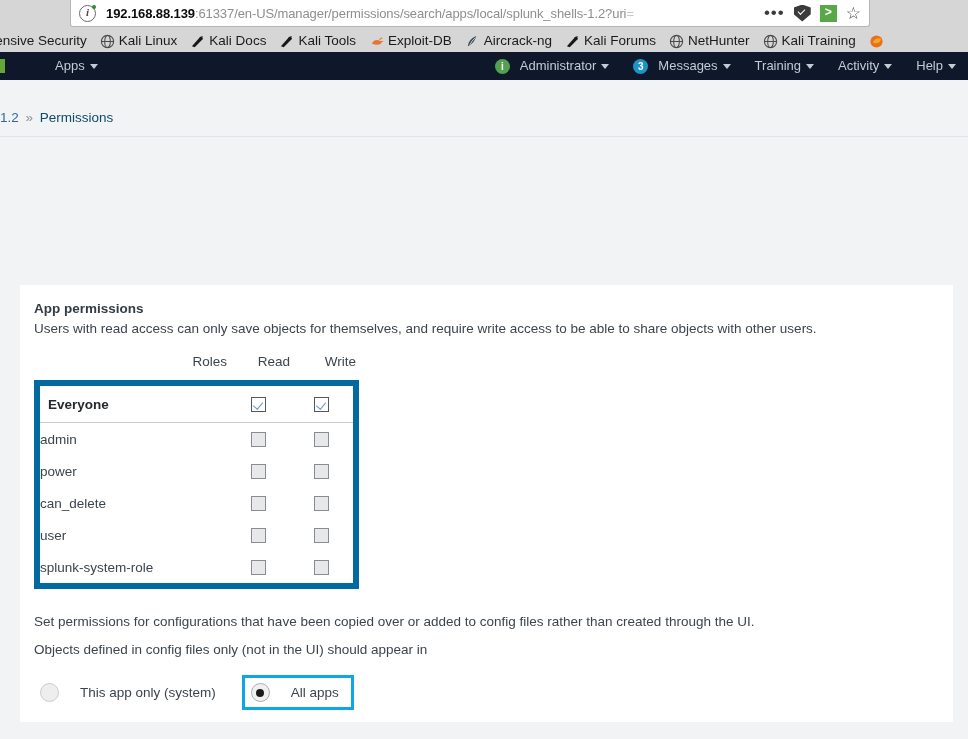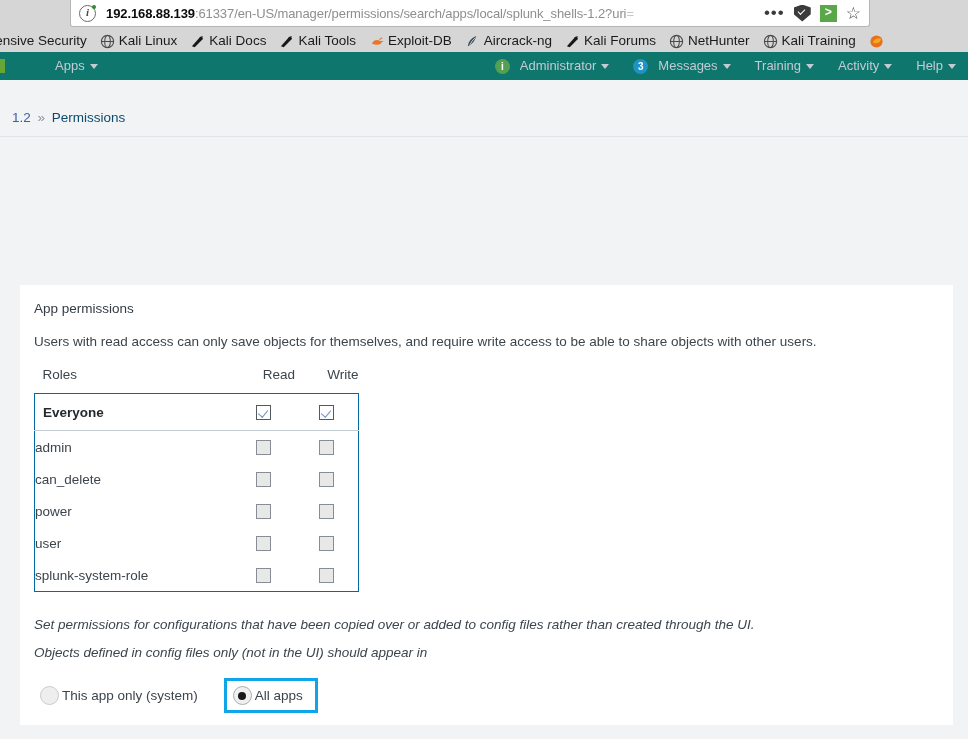--- a/index.html
+++ b/index.html
@@ -132,21 +132,21 @@
     flex: 0 0 auto;
   }
   .bm:first-child { margin-left: -12px; }
   .bm-label { line-height: 14px; }
   .ico { width: 15px; height: 15px; flex: 0 0 auto; display:block; }
 
   
   .splunk-nav {
     position: relative;
     height: 28px;
-    background: #0f766e;
+    background: #0f172a;
     display: flex;
     align-items: center;
     color: #c3cbd4;
     font-size: 13px;
     overflow: hidden;
   }
   .logo-sliver {
     width: 5px; height: 14px;
     background: #65a637;
     flex: 0 0 auto;
@@ -194,63 +194,63 @@
     height: 659px;
     position: relative;
   }
   .breadcrumb {
     padding: 30px 0 0 0px;
     font-size: 13.5px;
     color: #5c6773;
     height: 28px;
     box-sizing: border-box;
   }
-  .bc-link { color: #3863a0; margin-left: 12px; }
+  .bc-link { color: #3863a0; margin-left: 0px; }
   .bc-sep { color: #8d949b; margin: 0 3px; }
   .bc-current { color: #0c4a6e; }
   .hr-divider {
     border-top: 1px solid #e1e4e8;
     margin-top: 26px;
   }
 
   .panel {
     position: absolute;
     left: 20px;
     top: 205px;
     width: 933px;
     background: #ffffff;
     box-sizing: border-box;
   }
   .panel-inner { padding: 16px 14px 0 14px; }
   .panel-title {
     font-size: 13.5px;
-    font-weight: normal;
+    font-weight: bold;
     color: #333b43;
-    margin: 0 0 17px 0;
+    margin: 0 0 4px 0;
   }
   .panel-desc {
     font-size: 13.5px;
     color: #3c444d;
     margin: 0 0 16px 0;
     line-height: 18px;
   }
 
   
   .perm-table { width: 325px; border-collapse: collapse; }
   .perm-table th {
     font-size: 13.5px;
     font-weight: normal;
     color: #3c444d;
-    text-align: left;
+    text-align: right;
     padding: 0 0 11px 0;
   }
   .perm-table th.col-role { padding-left: 8px; }
   .perm-table th.col-check { text-align: right; width: 63px; }
   .perm-body {
-    border: 1px solid #0369a1;
+    border: 6px solid #0369a1;
   }
   .perm-table td {
     font-size: 13.5px;
     color: #3c444d;
     padding: 8px 0;
     height: 16px;
   }
   .perm-table td.cell-role { }
   .perm-table td.cell-check { text-align: center; width: 63px; }
   .row-everyone td {
@@ -287,32 +287,31 @@
     font-size: 13.5px;
     font-weight: bold;
     color: #333b43;
     margin: 0 0 18px 0;
   }
   .share-line {
     font-size: 13.5px;
     color: #3c444d;
     margin: 0 0 10px 0;
     line-height: 18px;
-    font-style: italic;
   }
   .radio-row {
     display: flex;
     align-items: center;
     margin-top: 16px;
     padding-bottom: 12px;
   }
   .radio-opt {
     display: flex;
     align-items: center;
-    gap: 3px;
+    gap: 21px;
     margin-right: 22px;
     padding: 4px 6px;
     box-sizing: border-box;
   }
   .radio-opt.highlighted {
     border: 3px solid #0ea5e9;
     padding: 5px 12px 5px 6px;
     margin-left: -2px;
   }
   .rb {
@@ -484,26 +483,26 @@
             <td class="cell-role">Everyone</td>
             <td class="cell-check"><span class="cb checked"></span></td>
             <td class="cell-check"><span class="cb checked"></span></td>
           </tr>
           <tr>
             <td class="cell-role">admin</td>
             <td class="cell-check"><span class="cb"></span></td>
             <td class="cell-check"><span class="cb"></span></td>
           </tr>
           <tr>
+            <td class="cell-role">power</td>
+            <td class="cell-check"><span class="cb"></span></td>
+            <td class="cell-check"><span class="cb"></span></td>
+          </tr>
+          <tr>
             <td class="cell-role">can_delete</td>
-            <td class="cell-check"><span class="cb"></span></td>
-            <td class="cell-check"><span class="cb"></span></td>
-          </tr>
-          <tr>
-            <td class="cell-role">power</td>
             <td class="cell-check"><span class="cb"></span></td>
             <td class="cell-check"><span class="cb"></span></td>
           </tr>
           <tr>
             <td class="cell-role">user</td>
             <td class="cell-check"><span class="cb"></span></td>
             <td class="cell-check"><span class="cb"></span></td>
           </tr>
           <tr>
             <td class="cell-role">splunk-system-role</td>

